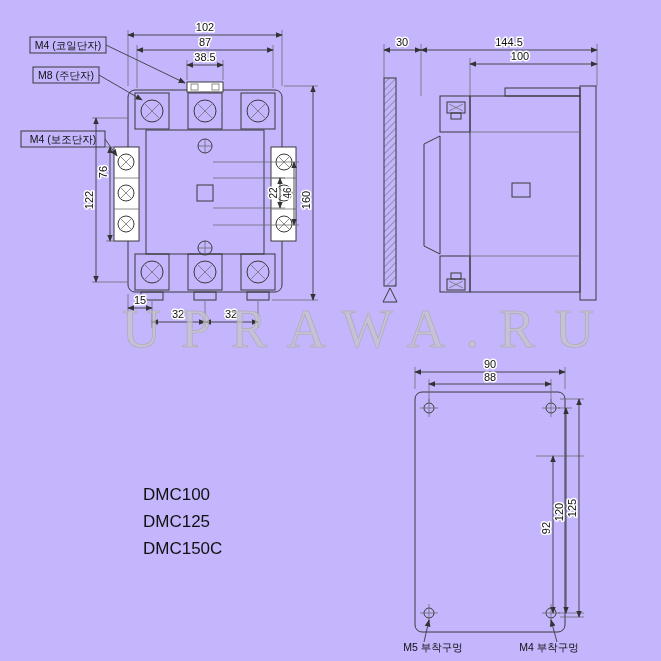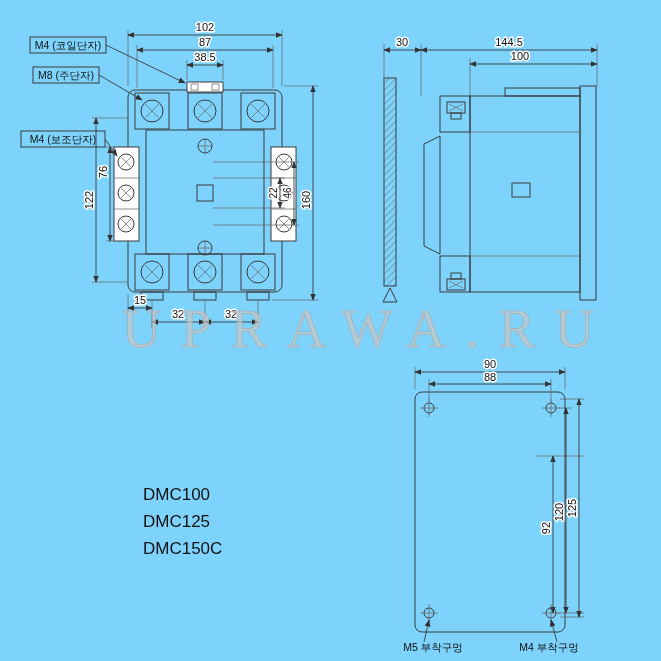--- a/index.html
+++ b/index.html
@@ -1,16 +1,16 @@
 <!DOCTYPE html>
 <html><head>
 <meta charset="utf-8">
 <style>
   html,body{margin:0;padding:0;background:#ffffff;}
-  .page{position:relative;width:661px;height:661px;background:#7dd3fc;overflow:hidden;
+  .page{position:relative;width:661px;height:661px;background:#c4b5fd;overflow:hidden;
         font-family:"Liberation Sans",sans-serif;}
   svg{position:absolute;left:0;top:0;}
   .s  {stroke:#3a3a3a;stroke-width:1;fill:none;}
   .sf {stroke:#3a3a3a;stroke-width:1;fill:#ffffff;}
   .thin{stroke:#6a6a6a;stroke-width:0.75;fill:none;}
   .dimline{stroke:#3a3a3a;stroke-width:0.9;fill:none;}
   .dim{font-size:11px;fill:#111;paint-order:stroke;stroke:#fff;stroke-width:3px;
        stroke-linejoin:round;font-family:"Liberation Sans",sans-serif;}
   .dimsm{font-size:10px;fill:#111;paint-order:stroke;stroke:#fff;stroke-width:3px;
        stroke-linejoin:round;font-family:"Liberation Sans",sans-serif;}

